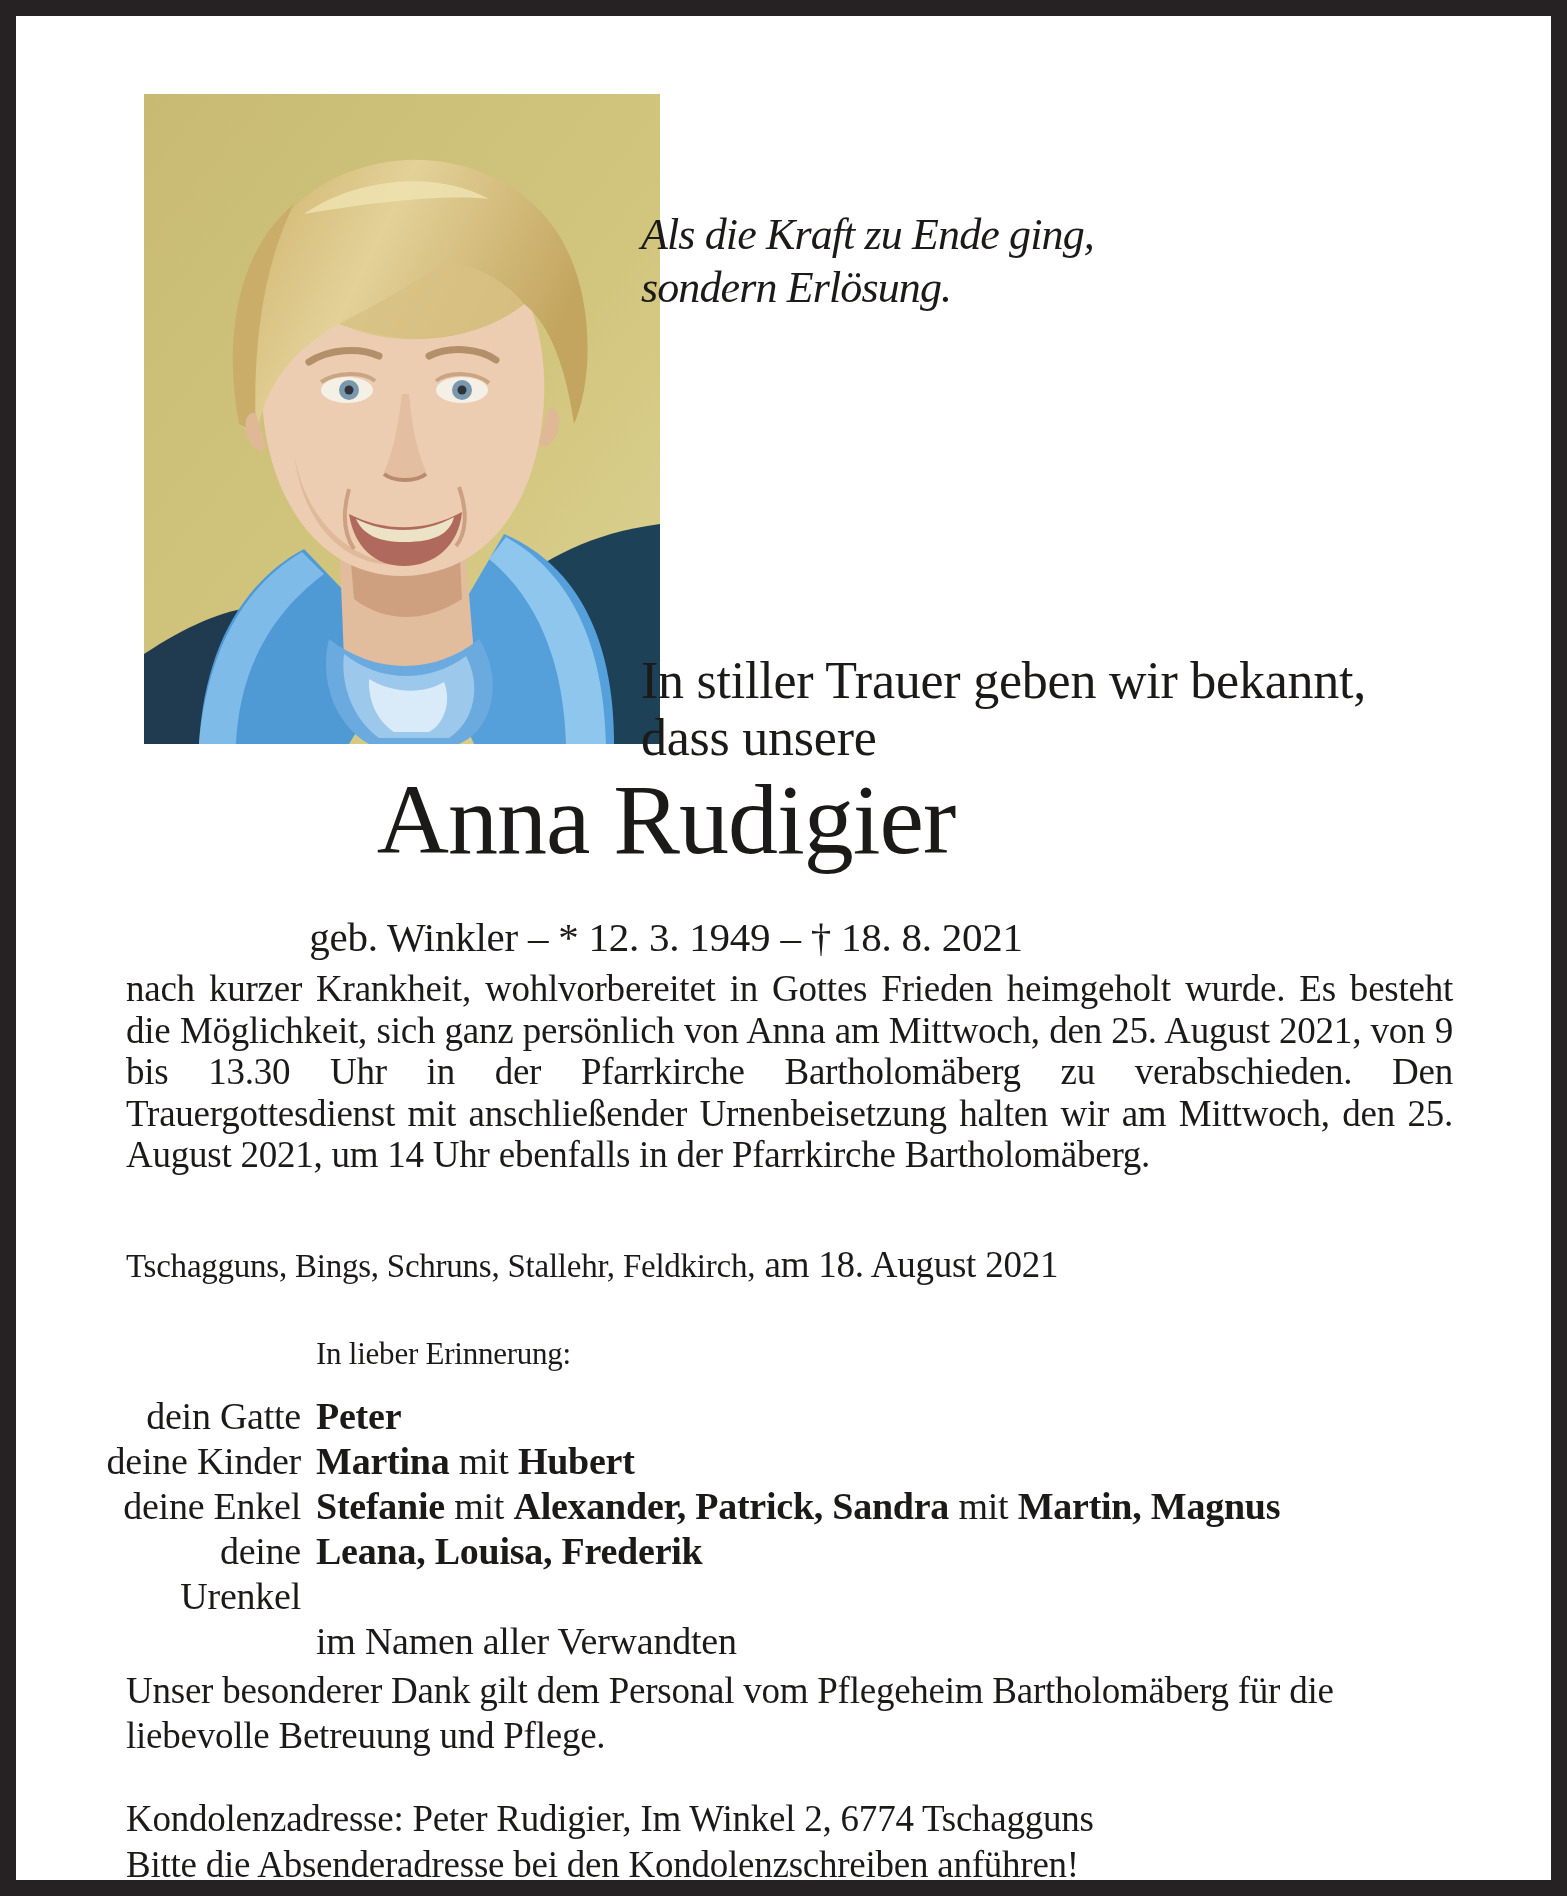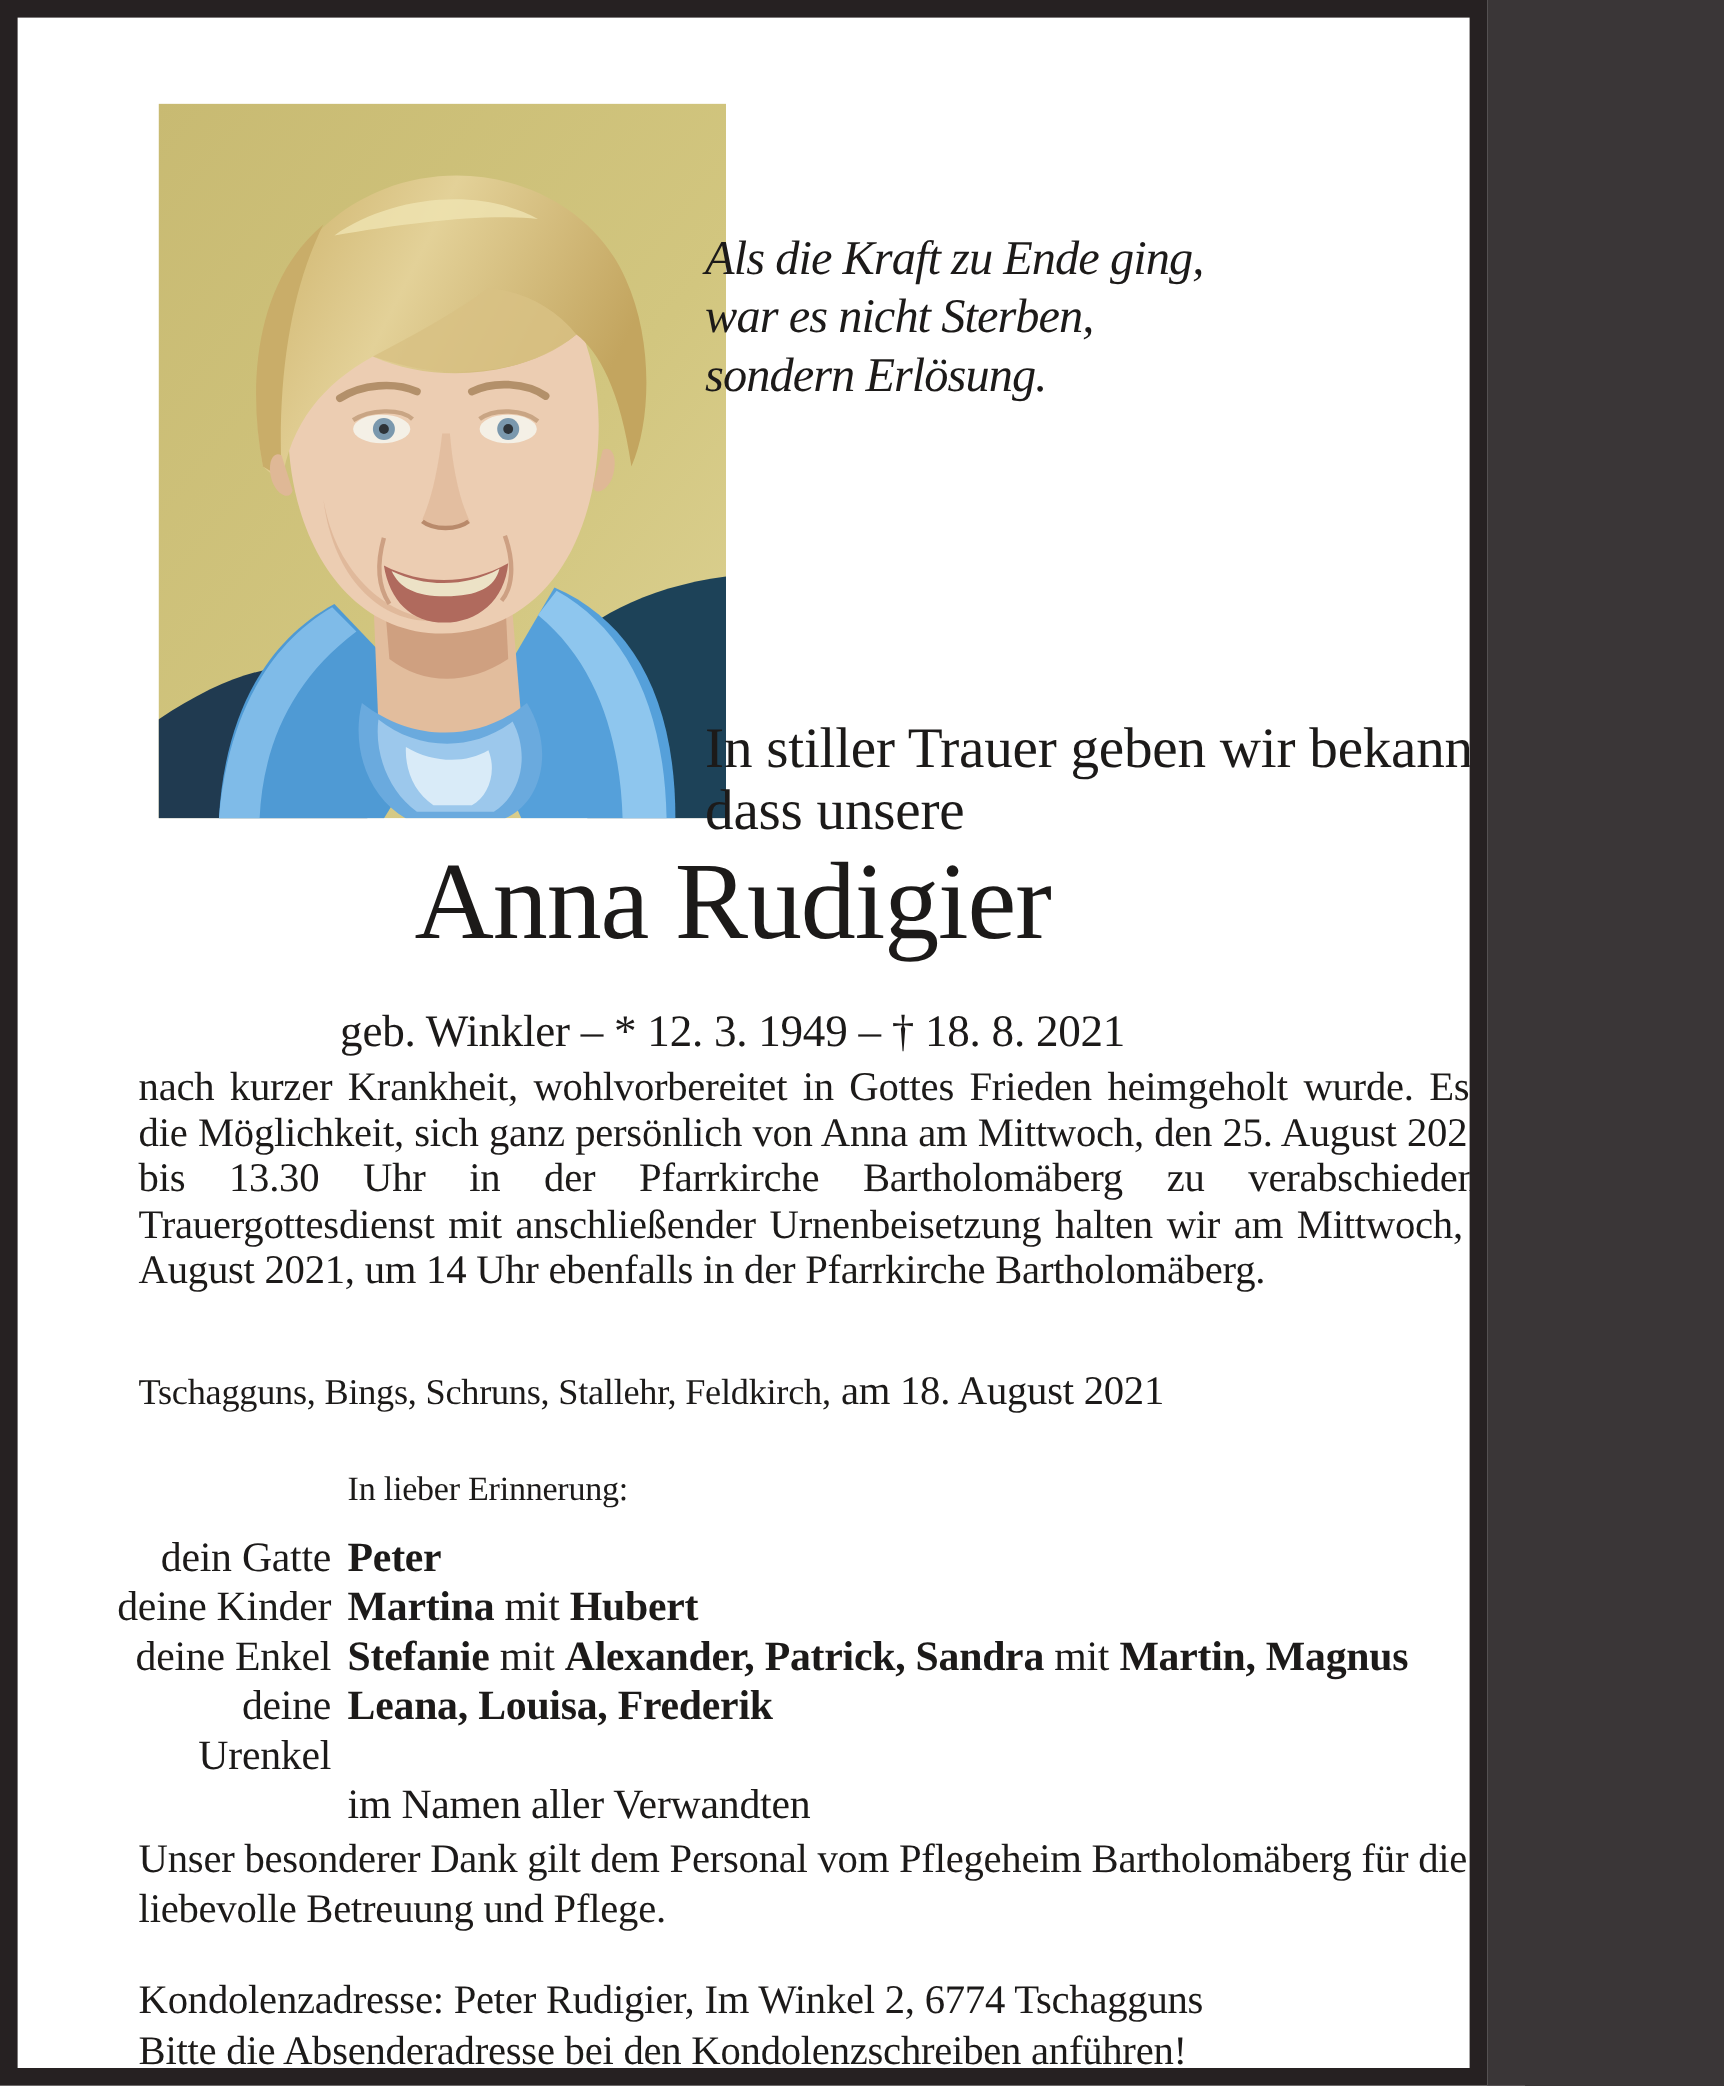--- a/index.html
+++ b/index.html
@@ -1,18 +1,18 @@
 <!DOCTYPE html>
 <html><head>
 <meta charset="utf-8">
 <style>
   html,body{margin:0;padding:0;background:#3a3637;}
   .page{
     position:relative;
-    width:1352px;height:1896px;
+    width:1567px;height:1896px;
     background:#ffffff;
     border:16px solid #262122;
     box-sizing:border-box;
     overflow:hidden;
     font-family:"Liberation Serif","DejaVu Serif",serif;
     color:#1c1a19;
     letter-spacing:-0.015em;
   }
   .abs{position:absolute;}
   .photo-frame{
@@ -146,21 +146,20 @@
       <path d="M195,230 C260,253 335,248 380,210 C360,185 330,170 300,168 C270,190 230,212 195,230 Z" fill="#d8c184" opacity="0.85"></path>
       <path d="M160,120 C210,85 290,75 345,105 C300,100 230,108 160,120 Z" fill="#efe3b2" opacity="0.8"></path>
 
       <path d="M112,320 C103,315 98,330 104,345 C110,358 120,360 122,352 Z" fill="#dfb896"></path>
       <path d="M404,315 C414,310 418,326 412,342 C406,354 396,356 395,348 Z" fill="#dfb896"></path>
     </svg>
   </div>
 
   <div class="abs quote">
     <div>Als die Kraft zu Ende ging,</div>
-    <div>war es nicht Sterben,</div>
     <div>sondern Erlösung.</div>
   </div>
 
   <div class="abs announce">In stiller Trauer geben wir bekannt, dass unsere</div>
 
   <div class="abs deceased-name">Anna Rudigier</div>
 
   <div class="abs birth-death">geb. Winkler – * 12. 3. 1949 – † 18. 8. 2021</div>
 
   <div class="abs body-par">nach kurzer Krankheit, wohlvorbereitet in Gottes Frieden heimgeholt wurde. Es besteht die Möglichkeit, sich ganz persönlich von Anna am Mittwoch, den 25. August 2021, von 9 bis 13.30 Uhr in der Pfarrkirche Bartholomäberg zu verabschieden. Den Trauergottesdienst mit anschließender Urnenbeisetzung halten wir am Mittwoch, den 25. August 2021, um 14 Uhr ebenfalls in der Pfarrkirche Bartholomäberg.</div>

